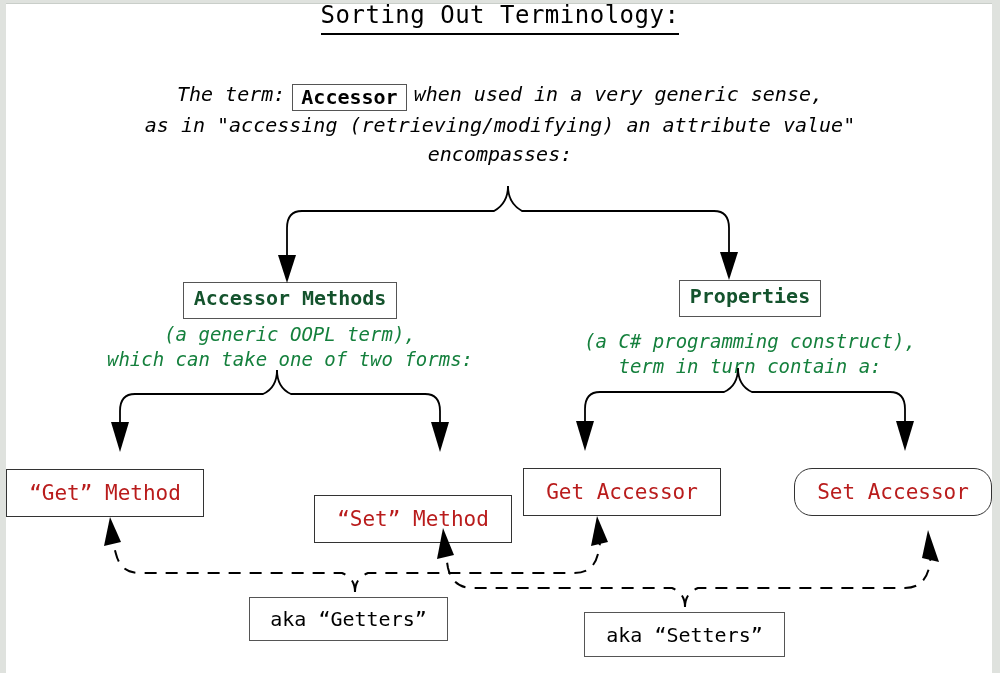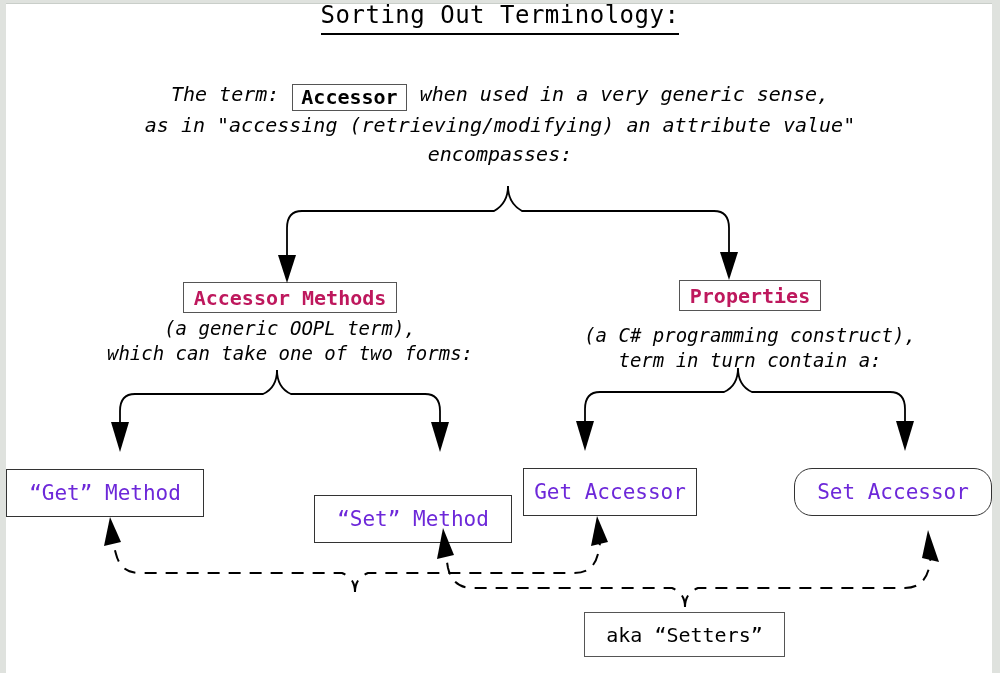--- a/index.html
+++ b/index.html
@@ -65,56 +65,56 @@
     line-height: 29px;
     color: #000;
     font-family: "DejaVu Sans Mono", "Liberation Mono", monospace;
   }
   .inline-box {
     display: inline-block;
     border: 1.5px solid #555;
     font-style: normal;
     font-weight: bold;
     padding: 1px 8px 2px 8px;
-    margin: 0 13px;
+    margin: 0 7px;
     line-height: 22px;
     vertical-align: -3px;
   }
 
   
   .hdr-box {
     border: 1.5px solid #555;
     font-weight: bold;
     font-size: 20px;
     line-height: 26px;
-    padding: 2px 10px 1px 10px;
+    padding: 2px 10px 7px 10px;
     display: inline-block;
     background: #fff;
-    color: #be185d;
+    color: #14532d;
     white-space: nowrap;
   }
   .caption {
     font-style: italic;
     font-size: 19px;
     line-height: 25px;
     text-align: center;
-    color: #000000;
+    color: #15803d;
     white-space: nowrap;
   }
 
   
   .leaf-box {
     position: absolute;
     border: 1.6px solid #333;
     background: #fff;
     display: flex;
     align-items: center;
     justify-content: center;
     font-size: 21px;
-    color: #6d28d9;
+    color: #b91c1c;
     box-sizing: border-box;
     white-space: nowrap;
   }
   .aka-box {
     position: absolute;
     border: 1.6px solid #555;
     background: #fff;
     display: flex;
     align-items: center;
     justify-content: center;
@@ -177,24 +177,25 @@
       <span class="hdr-box">Properties</span>
     </div>
     <div class="caption" style="margin-top:12px;">(a C# programming construct),</div>
     <div class="caption">term in turn contain a:</div>
   </div>
 
   <div class="leaf-box" style="left:6px; top:469px; width:198px; height:48px;">“Get” Method</div>
 
   <div class="leaf-box" style="left:314px; top:495px; width:198px; height:48px;">“Set” Method</div>
 
-  <div class="leaf-box" style="left:523px; top:468px; width:174px; height:48px;">Get Accessor</div>
+  <div class="leaf-box" style="left:523px; top:468px; width:198px; height:48px;">Get Accessor</div>
 
   <div class="leaf-box" style="left:794px; top:468px; width:198px; height:48px;border-radius:18px;">Set Accessor</div>
 
+  <div class="aka-box" style="left:249px; top:597px; width:199px; height:44px;">aka “Getters”</div>
 
   <div class="aka-box" style="left:584px; top:612px; width:201px; height:45px;">aka “Setters”</div>
 
   <svg class="overlay" viewBox="0 0 1000 673">
 
     <g>
       <path class="stroke" d="M508,186
                C 508,198 503,206 494,211
                L 302,211
                C 292,211 287,217 287,228

